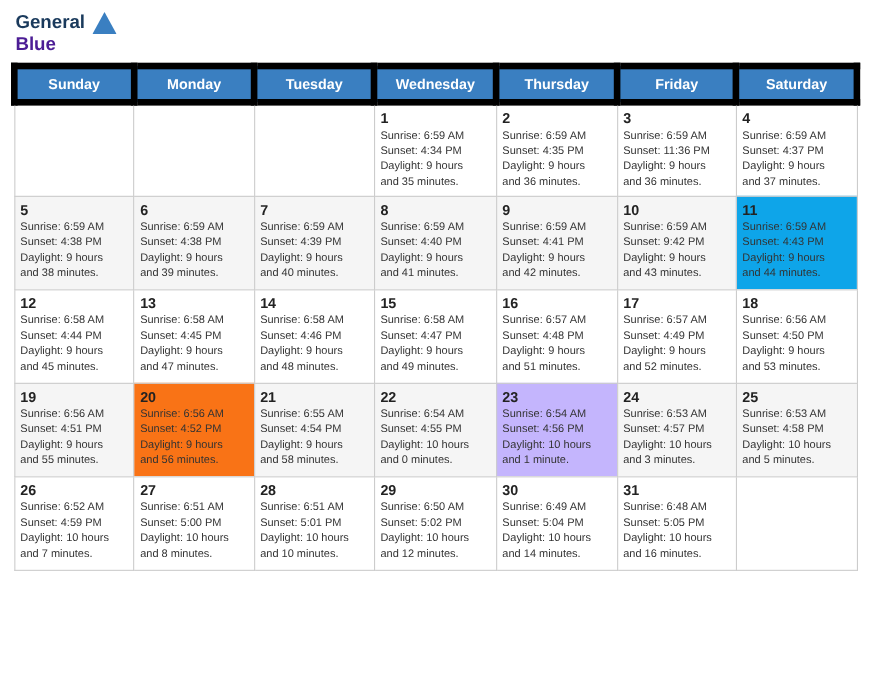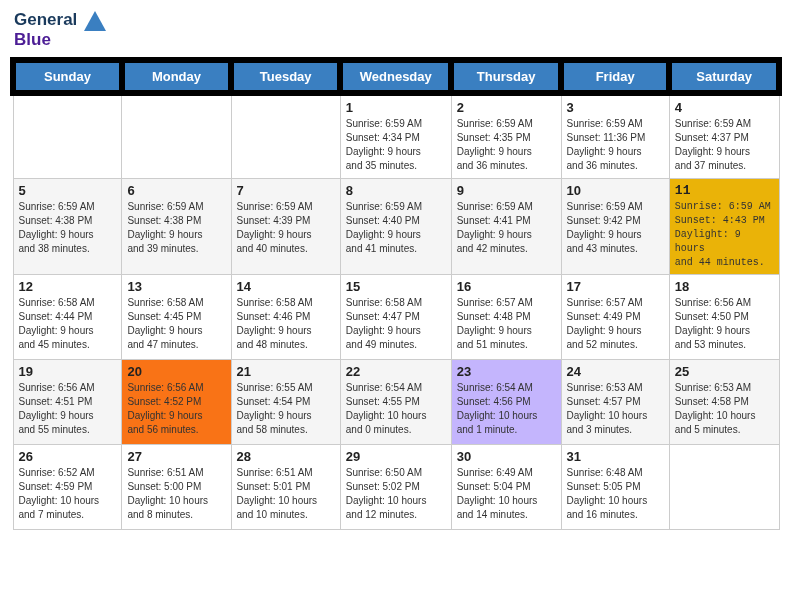--- a/index.html
+++ b/index.html
@@ -149,21 +149,21 @@
           <div class="day-info"><span>Sunrise: 6:59 AM</span><br><span>Sunset: 4:40 PM</span><br><span>Daylight: 9 hours</span><br><span>and 41 minutes.</span></div>
         </td>
         <td style="background: rgb(245, 245, 245);">
           <span class="day-num">9</span>
           <div class="day-info"><span>Sunrise: 6:59 AM</span><br><span>Sunset: 4:41 PM</span><br><span>Daylight: 9 hours</span><br><span>and 42 minutes.</span></div>
         </td>
         <td style="background: rgb(245, 245, 245);">
           <span class="day-num">10</span>
           <div class="day-info"><span>Sunrise: 6:59 AM</span><br><span>Sunset: 9:42 PM</span><br><span>Daylight: 9 hours</span><br><span>and 43 minutes.</span></div>
         </td>
-        <td style="background: #eab308; font-family: Liberation Mono, monospace;">
+        <td style="background: #0ea5e9;">
           <span class="day-num">11</span>
           <div class="day-info"><span>Sunrise: 6:59 AM</span><br><span>Sunset: 4:43 PM</span><br><span>Daylight: 9 hours</span><br><span>and 44 minutes.</span></div>
         </td>
       </tr>
       <tr>
         <td>
           <span class="day-num">12</span>
           <div class="day-info"><span>Sunrise: 6:58 AM</span><br><span>Sunset: 4:44 PM</span><br><span>Daylight: 9 hours</span><br><span>and 45 minutes.</span></div>
         </td>
         <td>

